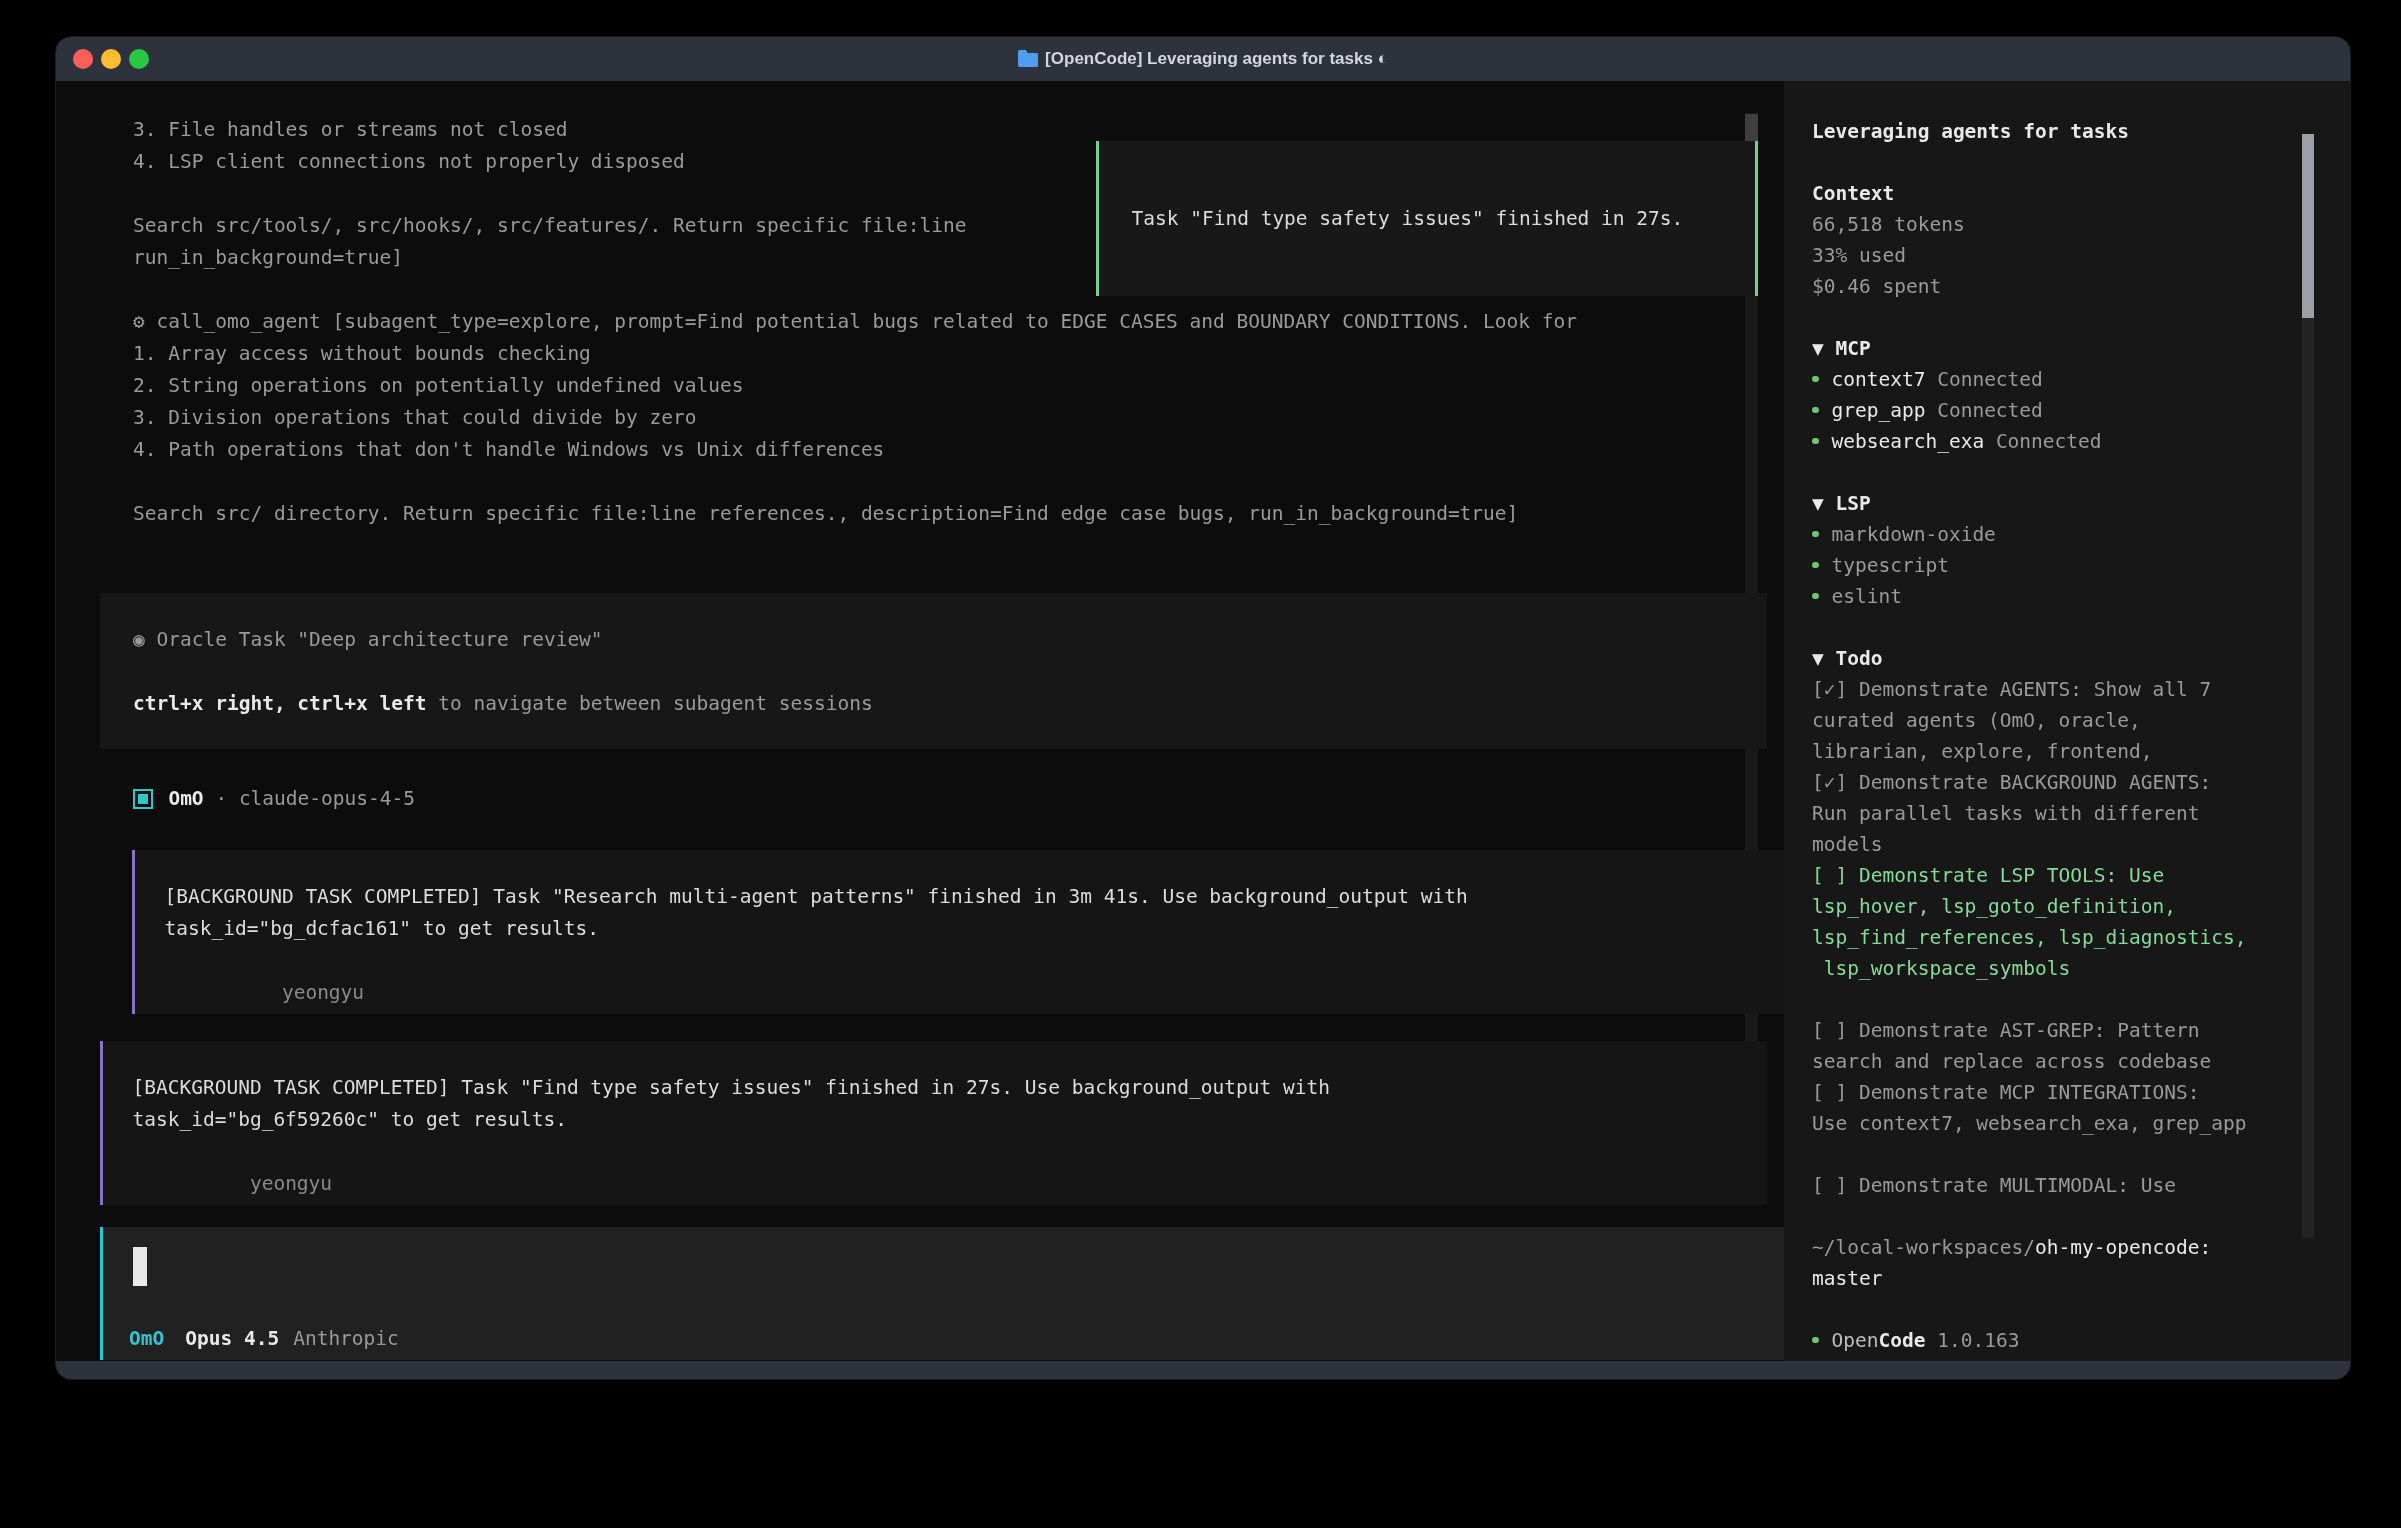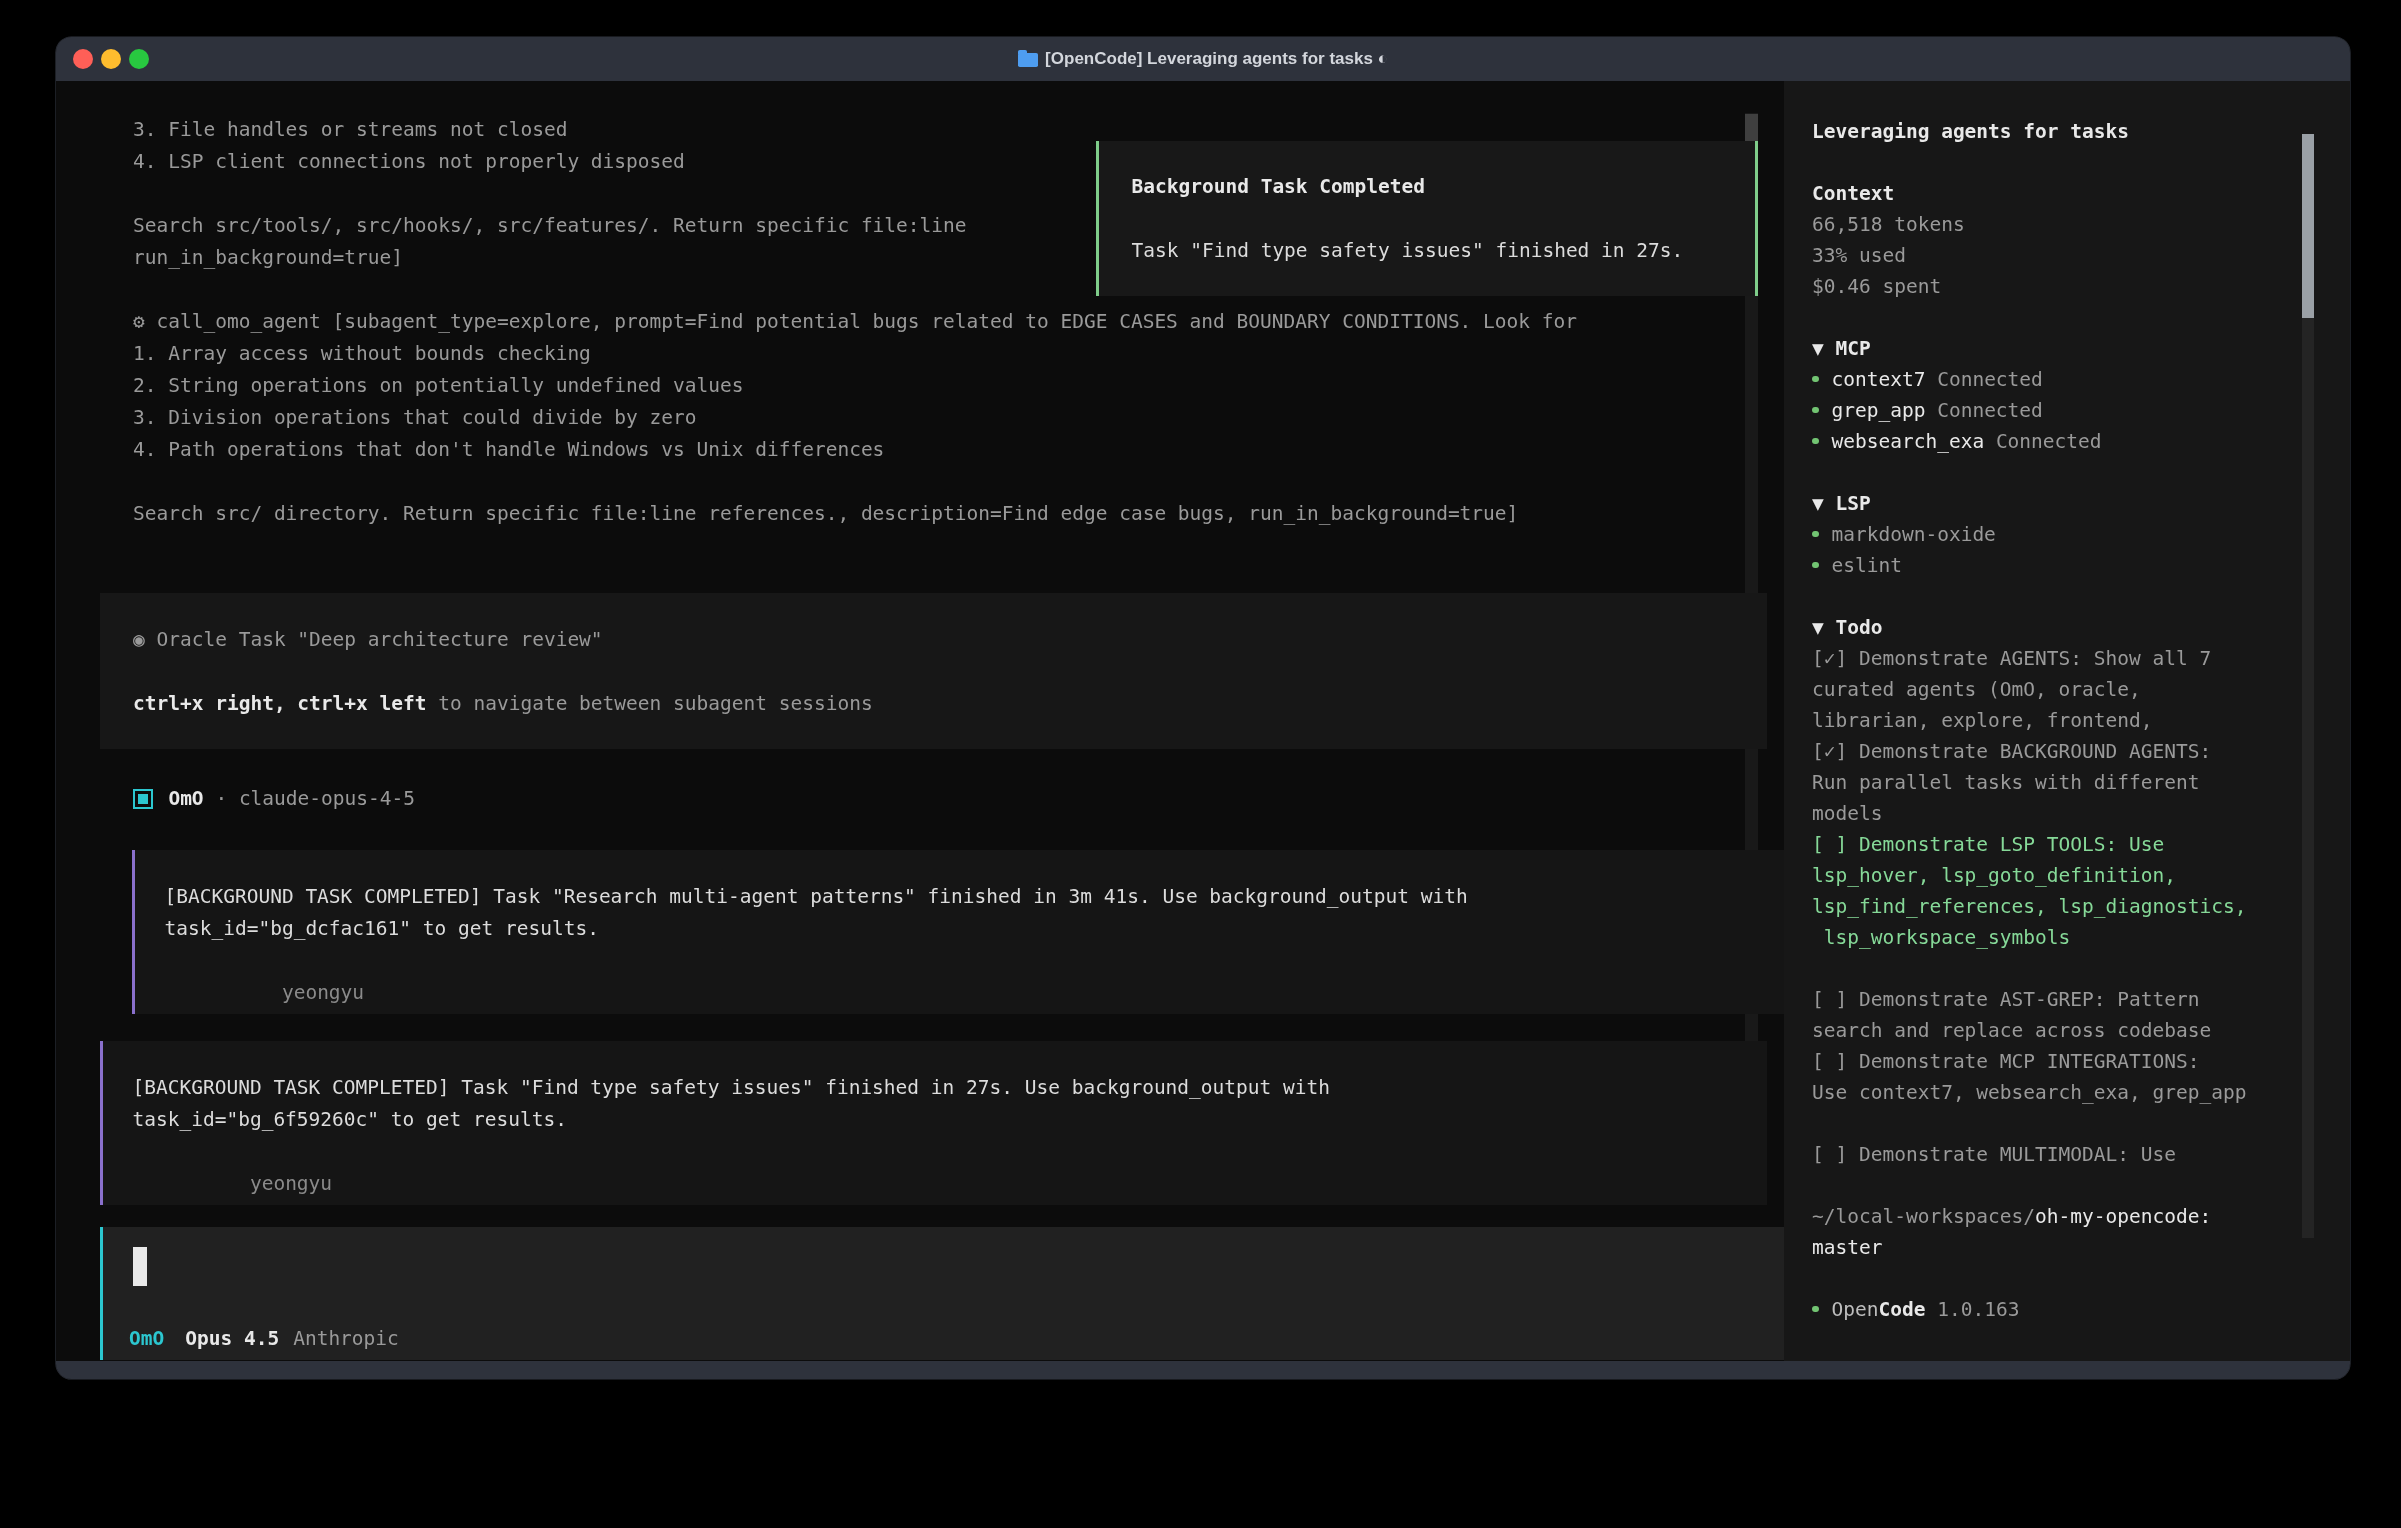--- a/index.html
+++ b/index.html
@@ -90,21 +90,20 @@
 
       <div class="block g" style="left:77px;top:33px;">
           <div class="tline">3. File handles or streams not closed</div>
           <div class="tline">4. LSP client connections not properly disposed</div>
           <div class="tline">&nbsp;</div>
           <div class="tline">Search src/tools/, src/hooks/, src/features/. Return specific file:line</div>
           <div class="tline">run_in_background=true]</div>
         </div>
 
       <div class="notif">
-        <div class="tline w b">Background Task Completed</div>
         <div class="tline">&nbsp;</div>
         <div class="tline w2">Task "Find type safety issues" finished in 27s.</div>
       </div>
 
       <div class="block g" style="left:77px;top:225px;">
           <div class="tline"><span class="g">⚙ </span><span class="g">call_omo_agent [subagent_type=explore, prompt=Find potential bugs related to EDGE CASES and BOUNDARY CONDITIONS. Look for</span></div>
           <div class="tline">1. Array access without bounds checking</div>
           <div class="tline">2. String operations on potentially undefined values</div>
           <div class="tline">3. Division operations that could divide by zero</div>
           <div class="tline">4. Path operations that don't handle Windows vs Unix differences</div>
@@ -192,20 +191,21 @@
         <div class="tline g">33% used</div>
         <div class="tline g">$0.46 spent</div>
         <div class="tline">&nbsp;</div>
         <div class="tline w b">▼ MCP</div>
         <div class="tline"><span class="dot"></span><span class="w">context7</span><span class="g"> </span><span class="g">Connected</span></div>
         <div class="tline"><span class="dot"></span><span class="w">grep_app</span><span class="g"> </span><span class="g">Connected</span></div>
         <div class="tline"><span class="dot"></span><span class="w">websearch_exa</span><span class="g"> </span><span class="g">Connected</span></div>
         <div class="tline">&nbsp;</div>
         <div class="tline w b">▼ LSP</div>
         <div class="tline"><span class="dot"></span><span class="g">markdown-oxide</span></div>
+        <div class="tline"><span class="dot"></span><span class="g">typescript</span></div>
         <div class="tline"><span class="dot"></span><span class="g">eslint</span></div>
         <div class="tline">&nbsp;</div>
         <div class="tline w b">▼ Todo</div>
         <div>
             <div class="tline"><span class="g">[✓] Demonstrate AGENTS: Show all 7</span></div>
             <div class="tline"><span class="g">curated agents (OmO, oracle,</span></div>
             <div class="tline"><span class="g">librarian, explore, frontend,</span></div>
             <div class="tline"><span class="g">[✓] Demonstrate BACKGROUND AGENTS:</span></div>
             <div class="tline"><span class="g">Run parallel tasks with different</span></div>
             <div class="tline"><span class="g">models</span></div>

